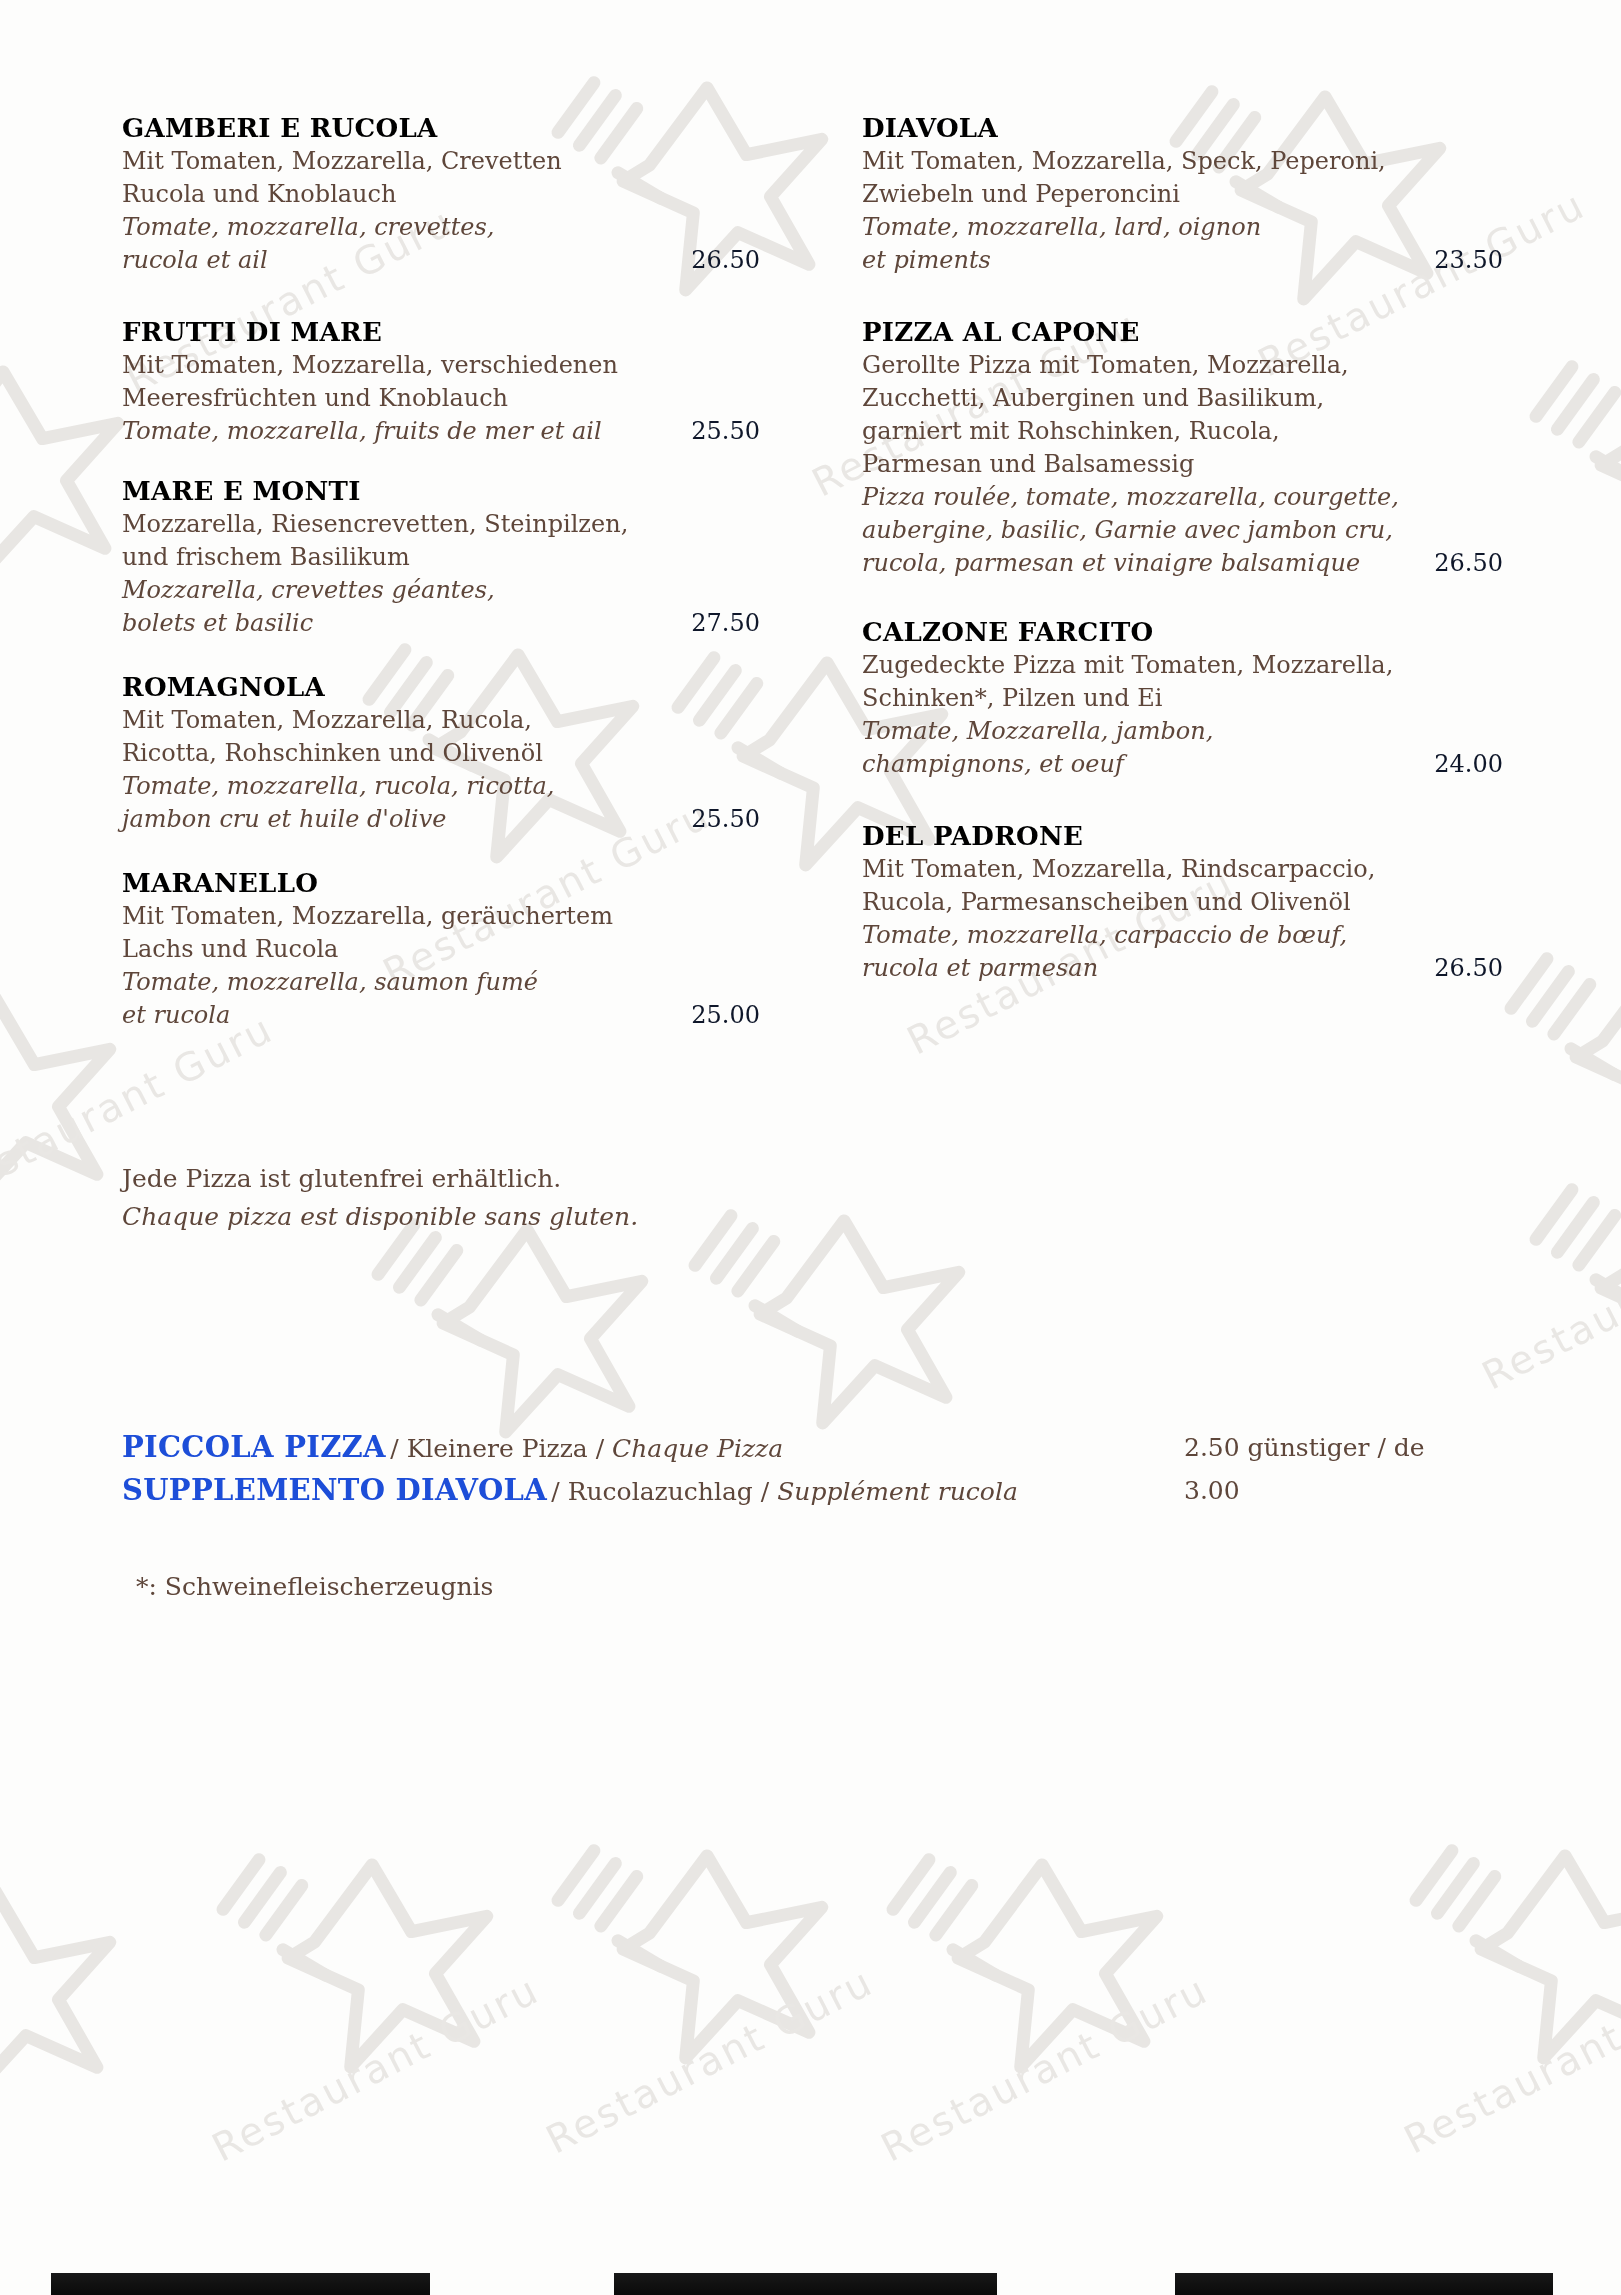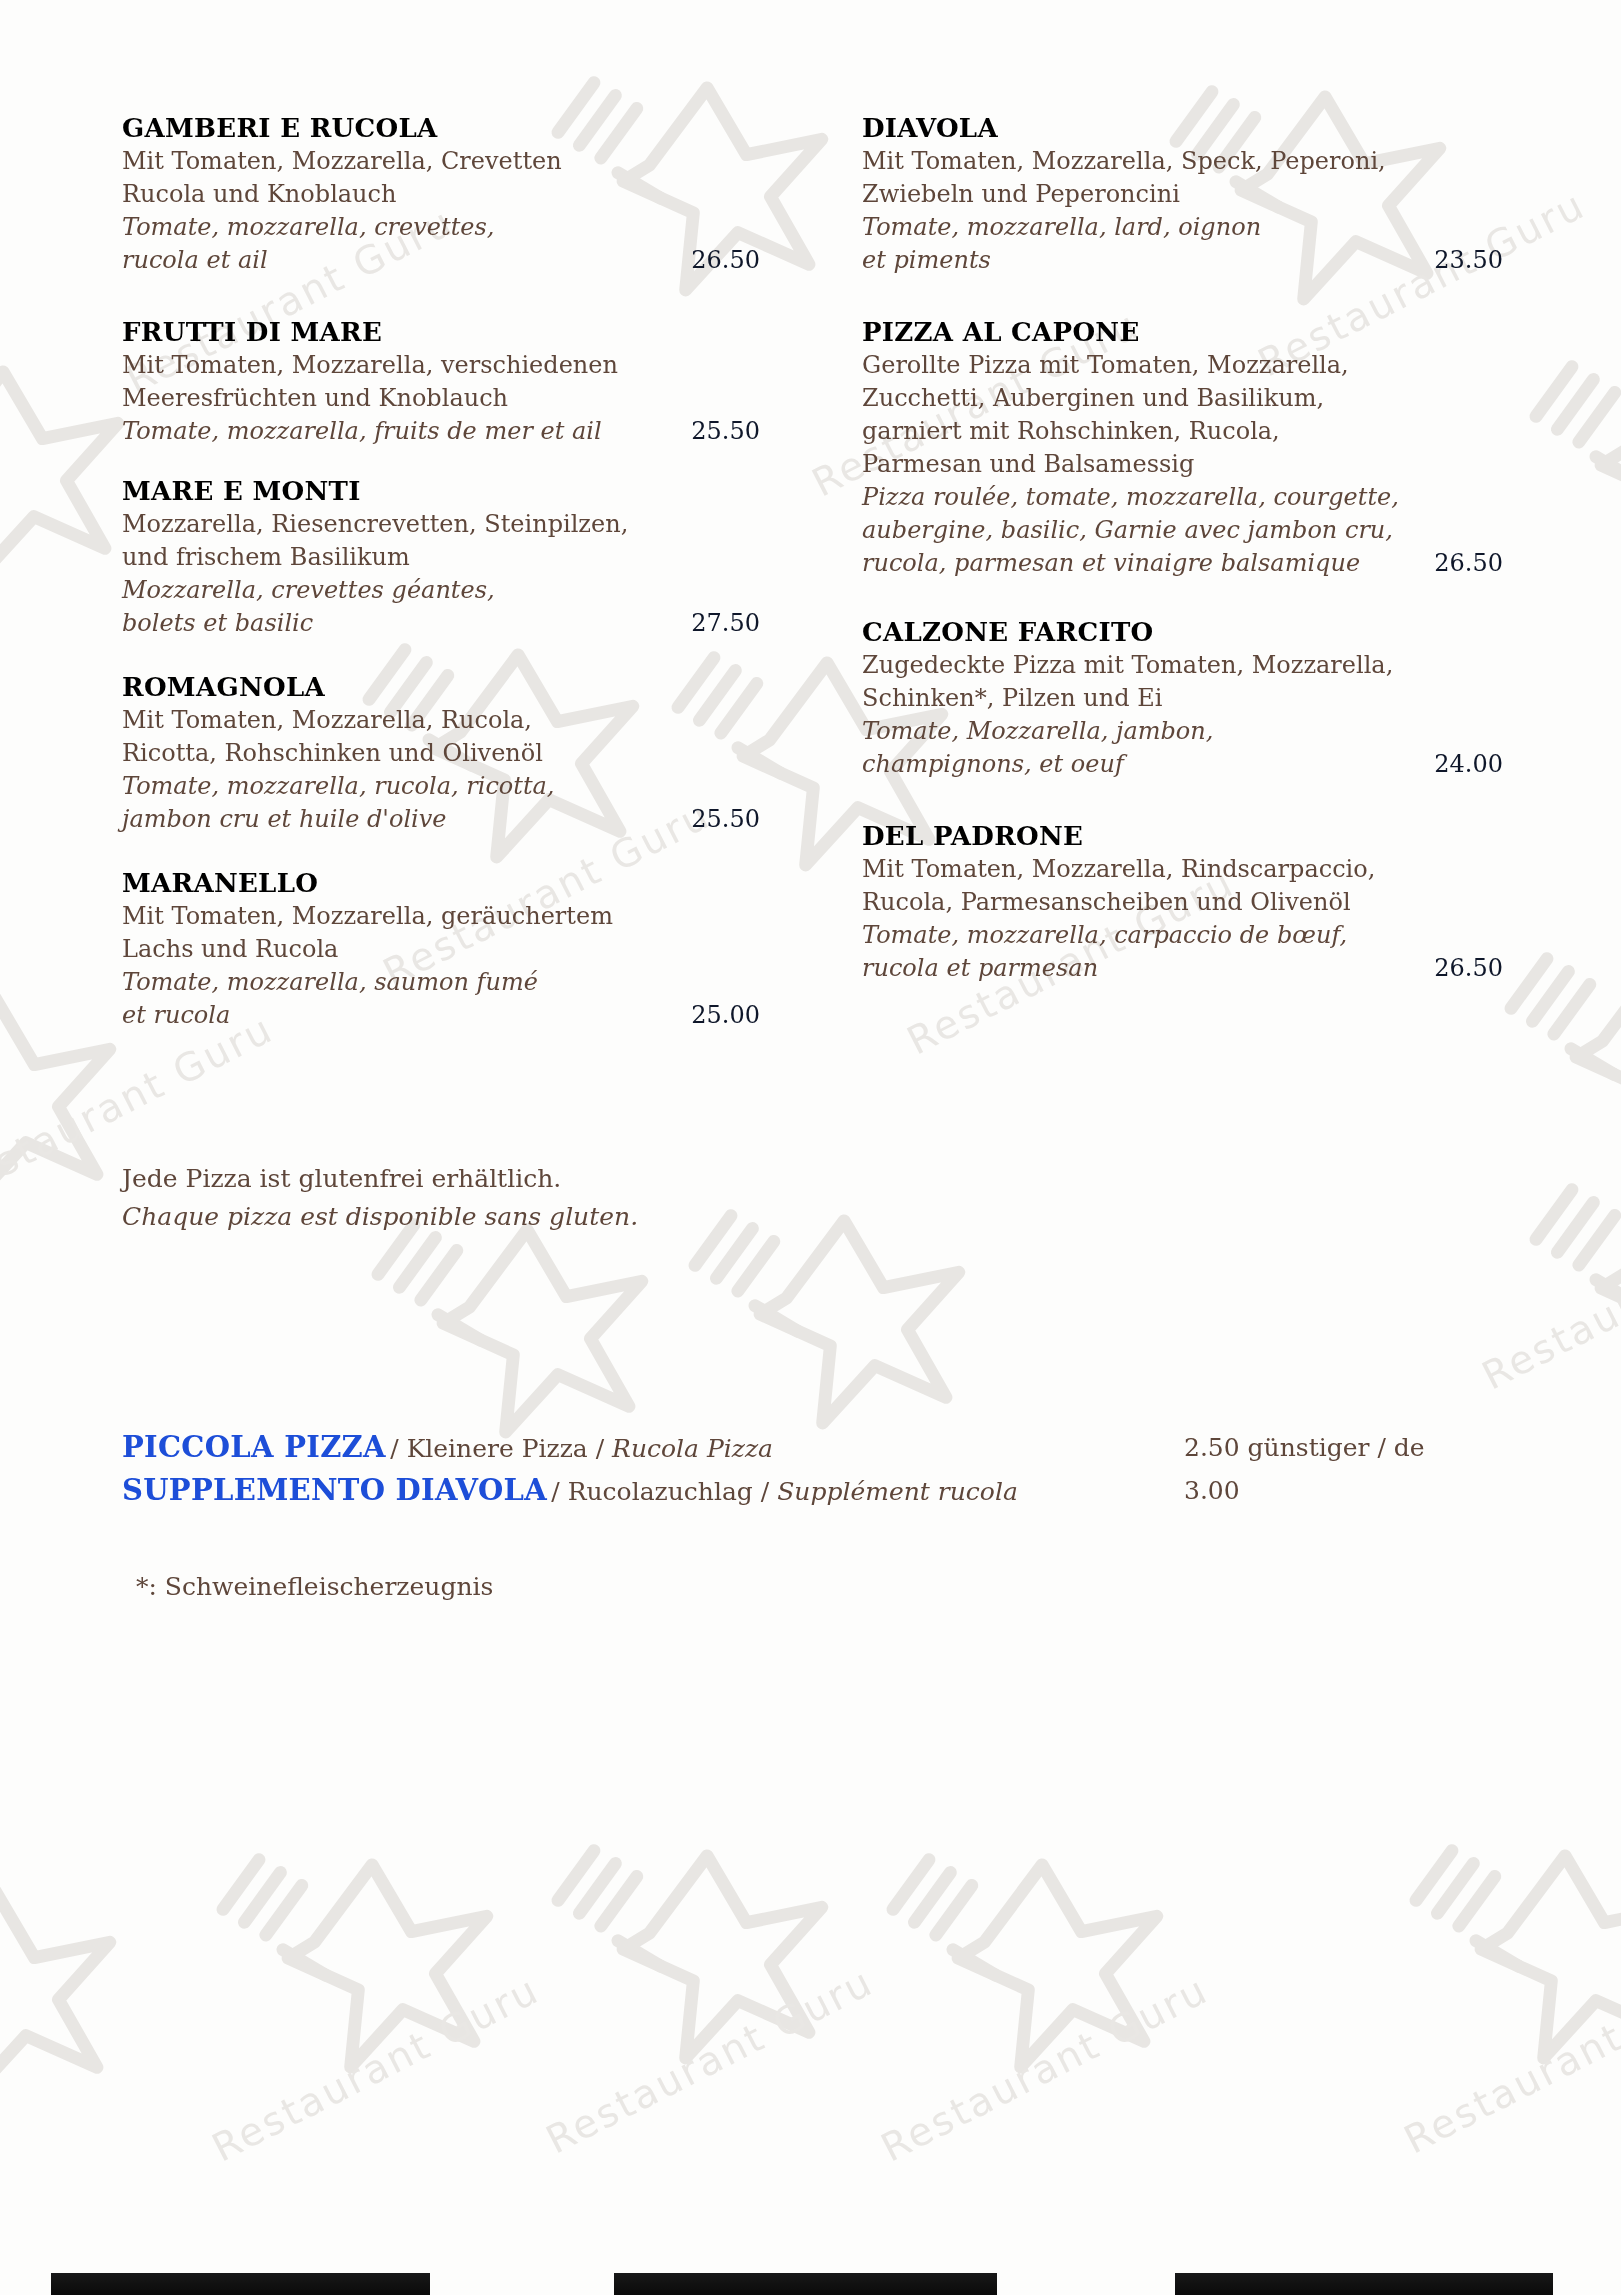--- a/index.html
+++ b/index.html
@@ -205,21 +205,21 @@
 
   </div>
 
   <div class="note" style="top:1160px">
     <div>Jede Pizza ist glutenfrei erhältlich.</div>
     <div class="fr">Chaque pizza est disponible sans gluten.</div>
   </div>
 
   <div class="opt-row" style="top:1426px">
     <span class="opt-name">PICCOLA PIZZA</span>
-    <span class="opt-sep"> / </span><span class="opt-de">Kleinere Pizza</span><span class="opt-sep"> / </span><span class="opt-fr">Rucola Pizza</span>
+    <span class="opt-sep"> / </span><span class="opt-de">Kleinere Pizza</span><span class="opt-sep"> / </span><span class="opt-fr">Chaque Pizza</span>
     <span class="opt-price">2.50 günstiger / de</span>
   </div>
   <div class="opt-row" style="top:1469px">
     <span class="opt-name">SUPPLEMENTO DIAVOLA</span>
     <span class="opt-sep"> / </span><span class="opt-de">Rucolazuchlag</span><span class="opt-sep"> / </span><span class="opt-fr">Supplément rucola</span>
     <span class="opt-price">3.00</span>
   </div>
 
   <div class="footnote">*: Schweinefleischerzeugnis</div>
 

